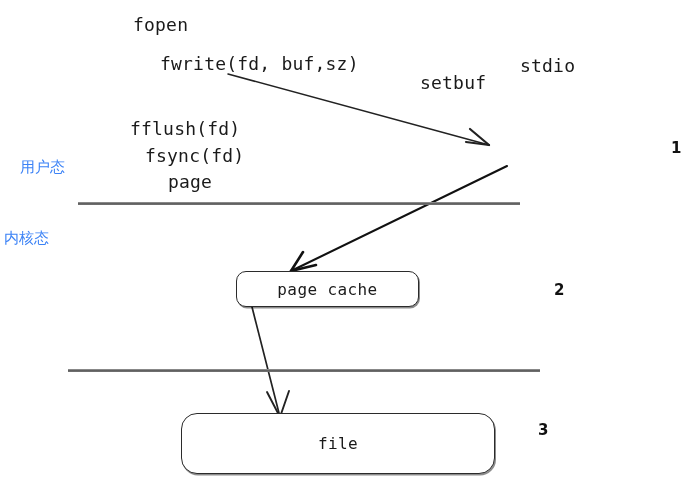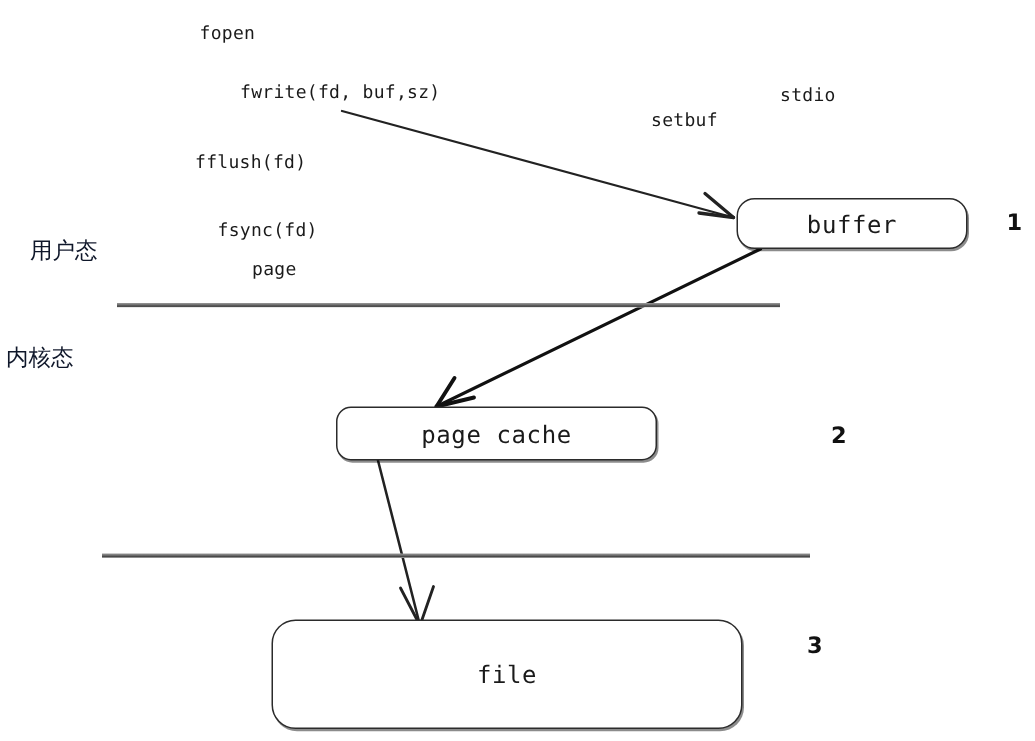--- a/index.html
+++ b/index.html
@@ -28,27 +28,27 @@
     pointer-events: none;
   }
   .label {
     position: absolute;
     white-space: pre;
     color: #1a1a1a;
     font-family: "DejaVu Sans Mono", monospace;
     line-height: 1;
   }
   .api-label {
-    font-size: 12px;
+    font-size: 18px;
     letter-spacing: 0.2px;
   }
   .mode-label {
     font-size: 15px;
     font-family: "DejaVu Sans", sans-serif;
-    color: #0f172a;
+    color: #3b82f6;
   }
   .num-label {
     font-size: 15px;
     font-family: "DejaVu Sans", sans-serif;
     font-weight: 600;
     color: #111111;
   }
   .node-box {
     position: absolute;
     box-sizing: border-box;
@@ -64,31 +64,31 @@
     box-shadow: 1px 1.5px 0 rgba(0,0,0,0.45);
   }
   #node-buffer {
     left: 491px;
     top: 132px;
     width: 154px;
     height: 34px;
     border-radius: 12px;
   }
   #node-pagecache {
-    left: 224px;
+    left: 236px;
     top: 271px;
-    width: 214px;
+    width: 183px;
     height: 36px;
     border-radius: 10px;
   }
   #node-file {
     left: 181px;
     top: 413px;
     width: 314px;
-    height: 73px;
+    height: 61px;
     border-radius: 16px;
   }
   .boundary-line {
     position: absolute;
     height: 3px;
     background: linear-gradient(to bottom, #9a9a9a 0%, #6f6f6f 40%, #3d3d3d 75%, #cfcfcf 100%);
   }
   #boundary-user-kernel {
     left: 78px;
     top: 202px;
@@ -126,35 +126,34 @@
     </g>
   </svg>
 
   <div class="boundary-line" id="boundary-user-kernel"></div>
   <div class="boundary-line" id="boundary-kernel-disk"></div>
 
   <div class="label api-label" style="left:133px; top:16px;">fopen</div>
 
   <div class="label api-label" style="left:128px; top:55px;margin-left:32px;">fwrite(fd, buf,sz)</div>
 
-  <div class="label api-label" style="left:130px; top:102px;">fflush(fd)</div>
+  <div class="label api-label" style="left:130px; top:120px;">fflush(fd)</div>
 
   <div class="label api-label" style="left:117px; top:147px;margin-left:28px;">fsync(fd)</div>
 
   <div class="label api-label" style="left:168px; top:173px;">page</div>
 
   <div class="label api-label" style="left:520px; top:13px;margin-top:44px;">stdio</div>
 
-  <div class="label api-label" style="left:434px; top:74px;">setbuf</div>
+  <div class="label api-label" style="left:420px; top:74px;">setbuf</div>
 
   <div class="label mode-label" style="left:20px; top:160px;">用户态</div>
 
   <div class="label mode-label" style="left:4px; top:231px;">内核态</div>
 
-  <div class="node-box" id="node-buffer">buffer</div>
 
   <div class="node-box" id="node-pagecache">page cache</div>
 
   <div class="node-box" id="node-file">file</div>
 
   <div class="label num-label" style="left:671px; top:141px;">1</div>
 
   <div class="label num-label" style="left:554px; top:283px;">2</div>
 
   <div class="label num-label" style="left:538px; top:423px;">3</div>

